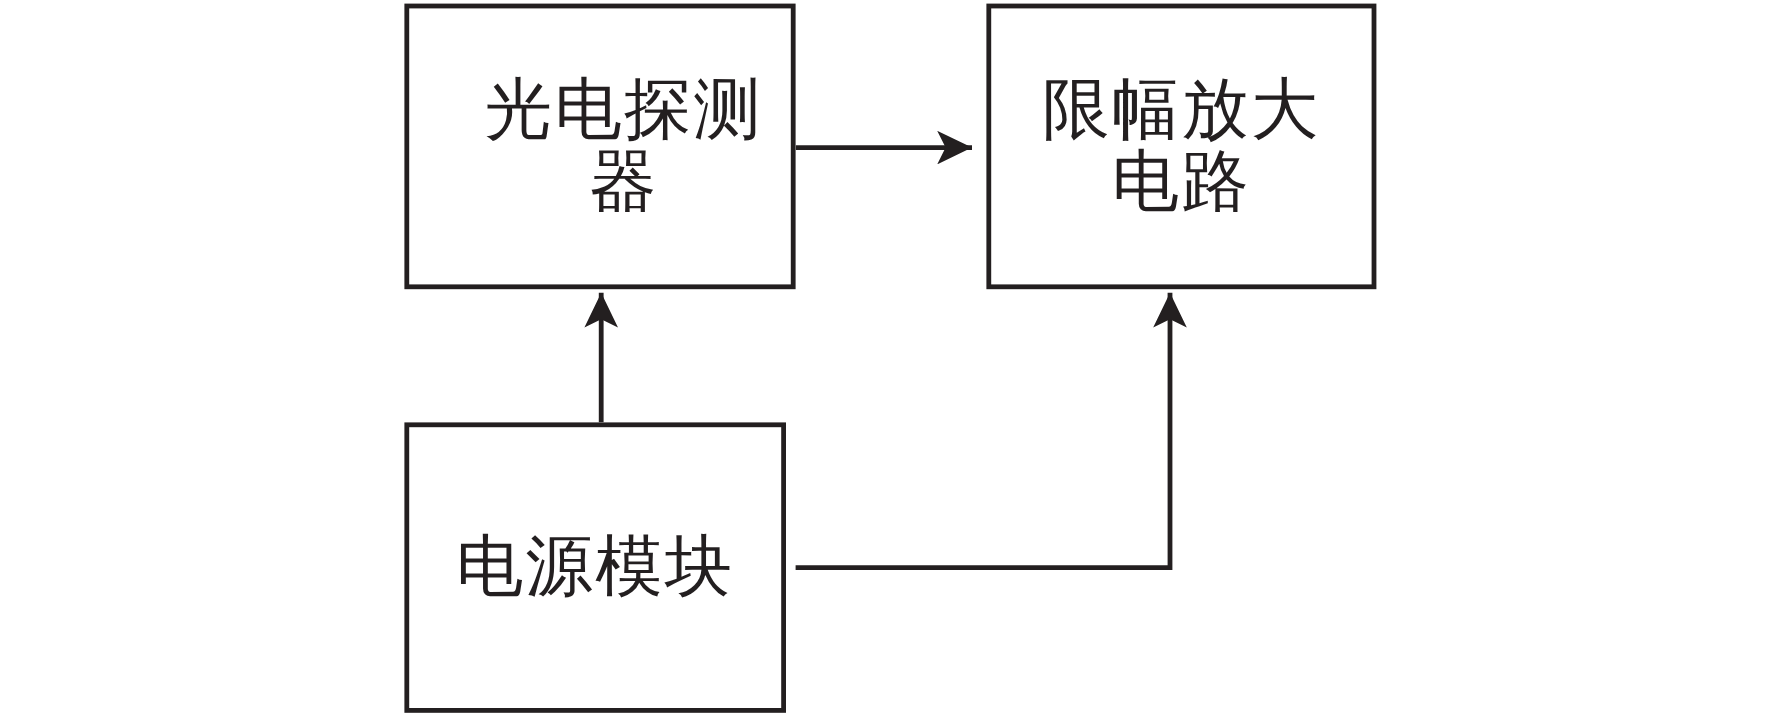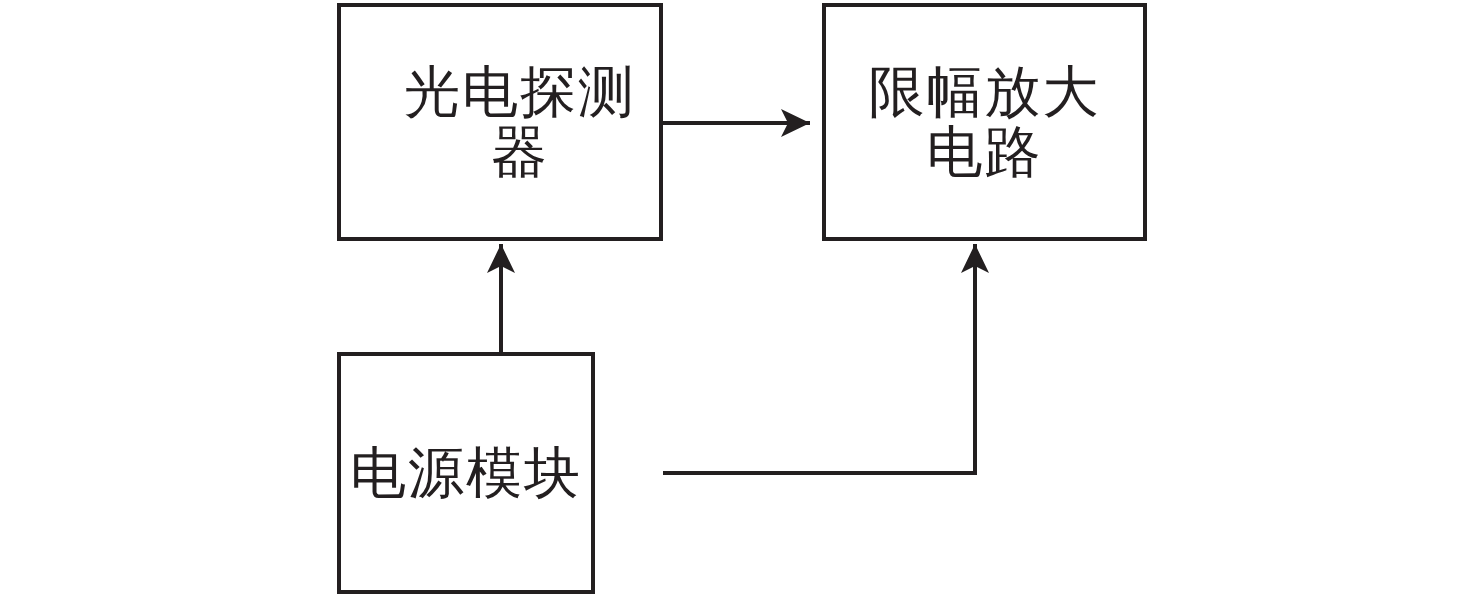--- a/index.html
+++ b/index.html
@@ -26,21 +26,21 @@
     font-family:"DejaVu Serif","Liberation Serif",serif;
     font-size:56px;
     line-height:60px;
     letter-spacing:2px;
     text-align:center;
     white-space:pre-line;
     font-weight:400;
   }
   #node-photodetector{left:337px;top:3px;width:326px;height:238px;padding-left:40px;}
   #node-limiting-amplifier{left:812px;top:3px;width:325px;height:238px;margin-left:10px;}
-  #node-power-supply{left:337px;top:352px;width:258px;height:242px;}
+  #node-power-supply{left:337px;top:352px;width:318px;height:242px;}
 </style>
 </head>
 <body>
 
 <div id="canvas">
 
   <svg id="wires" viewBox="0 0 1476 598" width="1476" height="598" xmlns="http://www.w3.org/2000/svg">
     <defs>
       <marker id="arrow-right" markerWidth="30" markerHeight="28" refX="29" refY="14" orient="auto" markerUnits="userSpaceOnUse">
         <path d="M0,0 L29,14 L0,28 L7,14 Z" fill="#231f20"></path>

